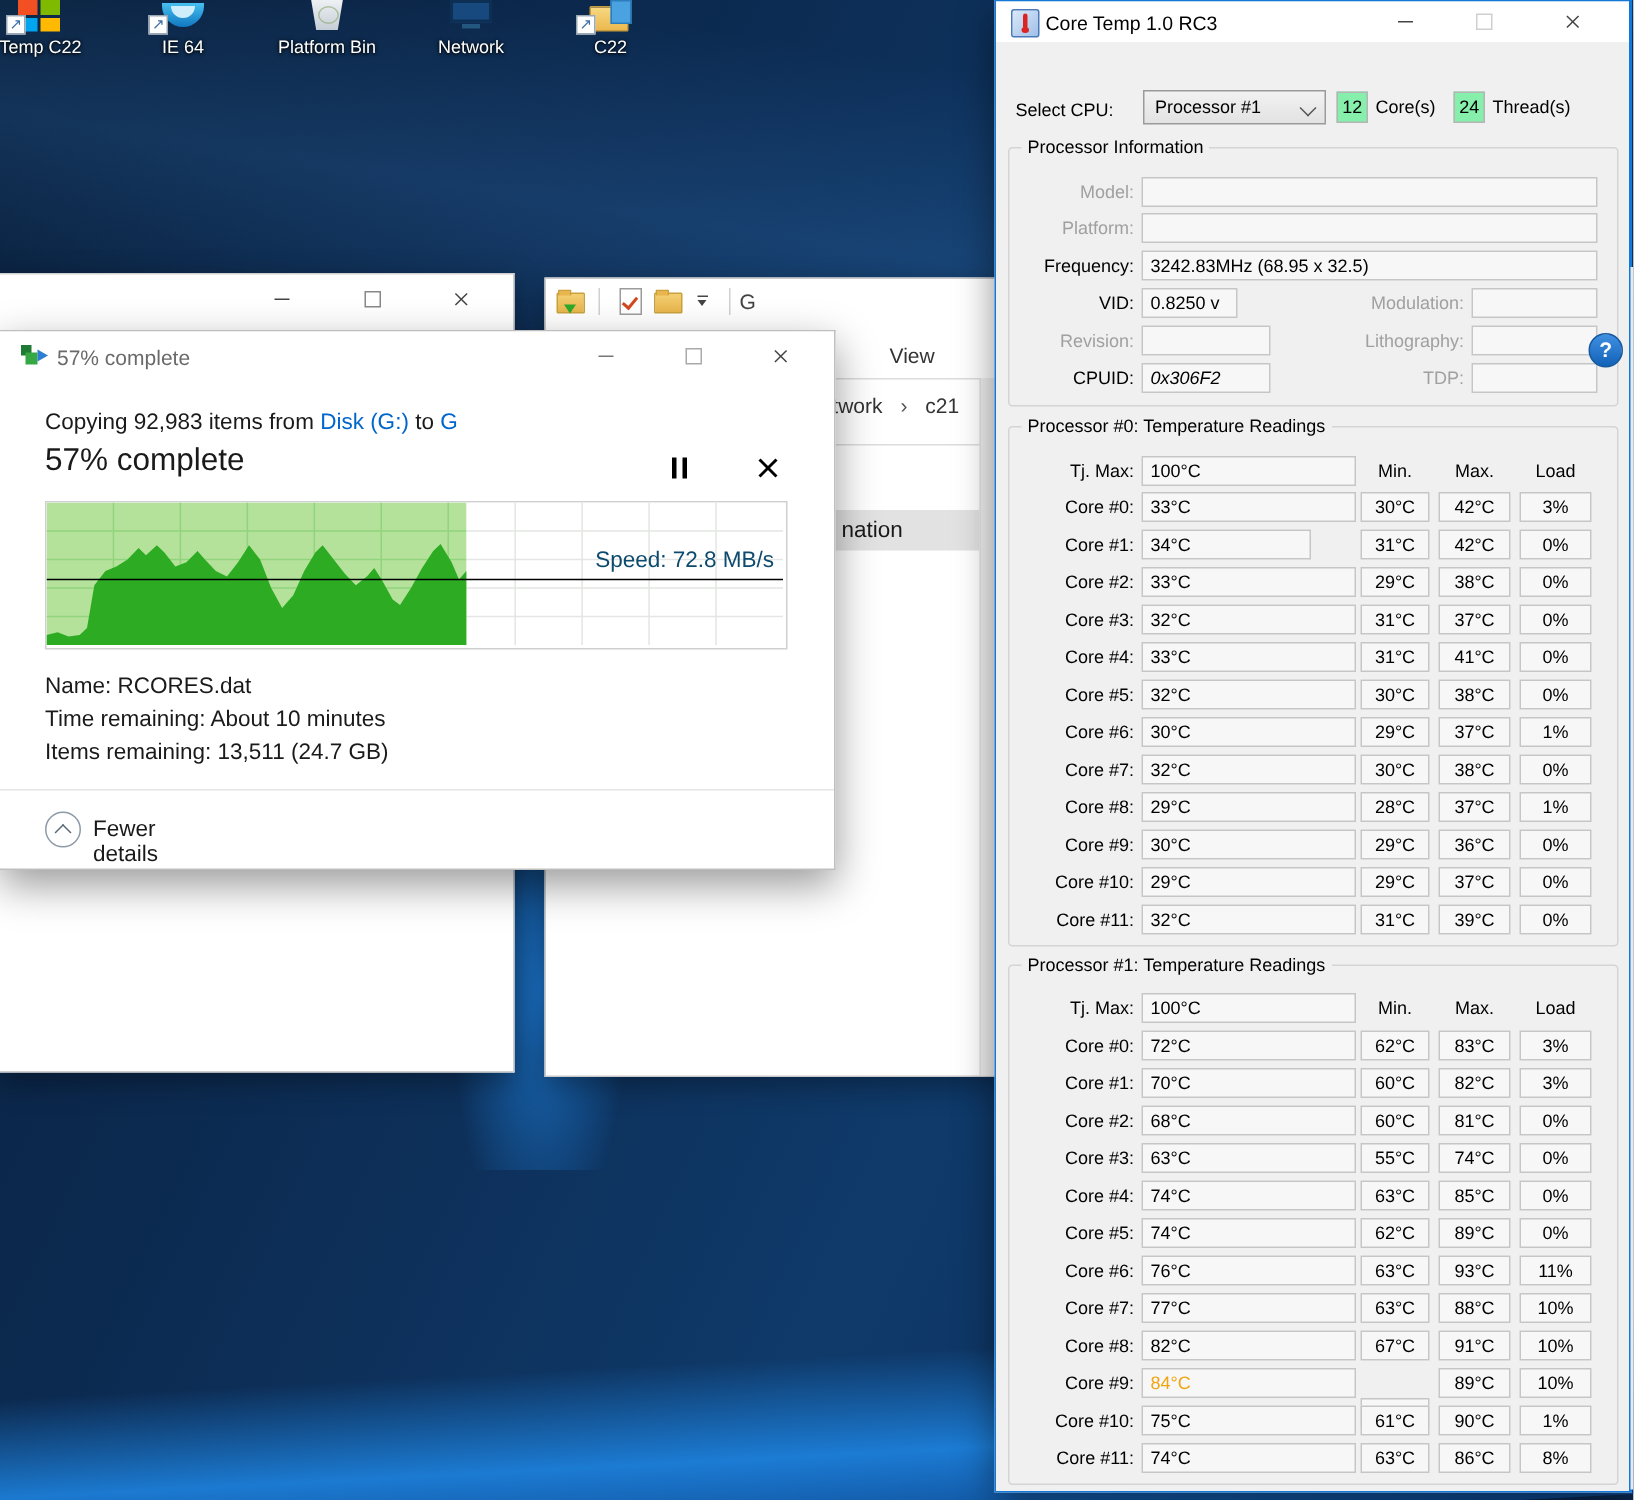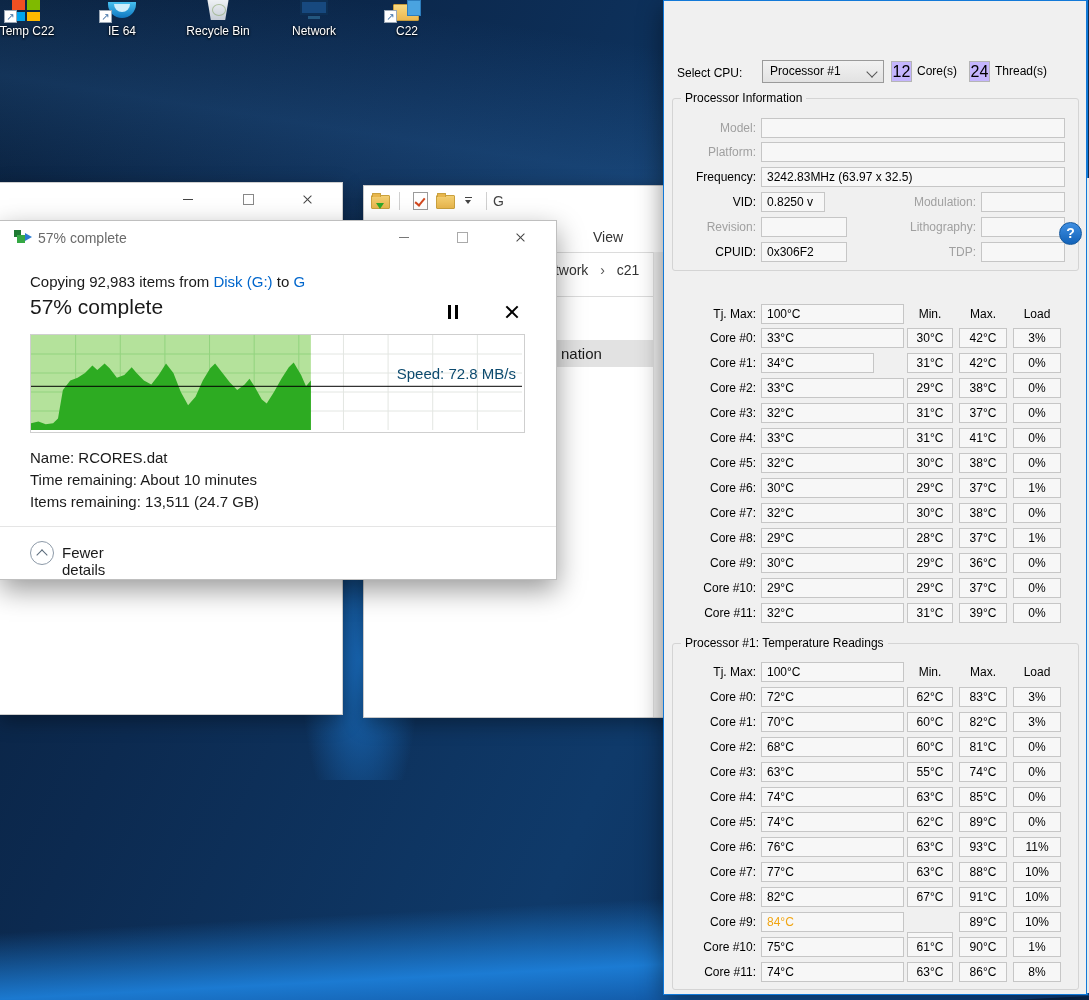--- a/index.html
+++ b/index.html
@@ -77,22 +77,22 @@
   .dim{color:#a0a0a0;}
   .ct-field{position:absolute;height:20px;line-height:18px;background:#f7f7f7;border:1px solid #c6c6c6;box-sizing:border-box;padding:0 5px;white-space:nowrap;overflow:hidden;}
   .ct-field.ctr{text-align:center;padding:0 2px;}
   .ct-group{position:absolute;border:1px solid #d4d4d4;border-radius:3px;}
   .ct-group-title{position:absolute;top:-8px;left:8px;background:#f0f0f0;padding:0 4px;font-size:12px;}
   .col-head{position:absolute;height:20px;line-height:20px;text-align:center;font-size:12px;}
   #ct-combo{position:absolute;left:98px;top:59px;width:122px;height:23px;background:linear-gradient(180deg,#f2f2f2,#e2e2e2);
     border:1px solid #9a9a9a;box-sizing:border-box;cursor:pointer;}
   #ct-combo .val{position:absolute;left:7px;top:3px;font-size:12px;}
   #combo-chev{position:absolute;right:7px;top:7px;width:7px;height:7px;border-left:1px solid #555;border-bottom:1px solid #555;transform:rotate(-45deg);}
-  .count-box{position:absolute;top:60px;width:21px;height:21px;background:#c4b5fd;border:1px solid #b5b5b5;box-sizing:border-box;
-    text-align:center;line-height:19px;font-size:16px;}
+  .count-box{position:absolute;top:60px;width:21px;height:21px;background:#86efac;border:1px solid #b5b5b5;box-sizing:border-box;
+    text-align:center;line-height:19px;font-size:12px;}
   .count-lbl{position:absolute;top:63px;font-size:12px;}
   
   #ct-icon{position:absolute;left:10px;top:5px;width:17px;height:17px;border:1px solid #4a78b8;border-radius:2px;
     background:linear-gradient(135deg,#dce9f8,#9fc0e8);}
   #ct-icon:before{content:"";position:absolute;left:7px;top:2px;width:3px;height:10px;background:#d22;border-radius:2px;}
   #ct-icon:after{content:"";position:absolute;left:6px;top:11px;width:5px;height:4px;background:#d22;border-radius:50%;}
   
   #cp-icon{position:absolute;left:14px;top:9px;width:18px;height:14px;}
   #cp-icon .sq1{position:absolute;left:0;top:0;width:7px;height:7px;background:#1f7a33;}
   #cp-icon .sq2{position:absolute;left:3px;top:5px;width:8px;height:8px;background:#35a844;}
@@ -129,21 +129,21 @@
           <div style="position:absolute;left:12px;top:4px;width:16px;height:8px;border-radius:0 0 8px 8px;background:#cfeefc"></div>
           <div class="badge">↗</div>
         </div>
         <div class="lbl">IE 64</div>
       </div>
       <div class="desk-icon" style="left: 170px;">
         <div class="gfx">
           <div style="position:absolute;left:8px;top:0;width:24px;height:20px;background:linear-gradient(180deg,#eef1f4,#c6cdd6);clip-path:polygon(6% 0,94% 0,80% 100%,20% 100%)"></div>
           <div style="position:absolute;left:14px;top:4px;width:12px;height:10px;border:1px solid #8aa66b;border-radius:50%;opacity:.6"></div>
         </div>
-        <div class="lbl">Recycle Bin</div>
+        <div class="lbl">Platform Bin</div>
       </div>
       <div class="desk-icon" style="left: 266px;">
         <div class="gfx">
           <div style="position:absolute;left:6px;top:0;width:28px;height:15px;background:#17497f;border:2px solid #0d2f54;box-sizing:border-box"></div>
           <div style="position:absolute;left:14px;top:16px;width:12px;height:3px;background:#23577f"></div>
         </div>
         <div class="lbl">Network</div>
       </div>
       <div class="desk-icon" style="left: 359px;">
         <div class="gfx">
@@ -245,53 +245,63 @@
     <div id="copy-divider"></div>
     <div id="fewer-details">
       <div id="fd-circle">
           <div id="fd-chev"></div>
         </div>
       <div id="fd-text">Fewer details</div>
     </div>
   </div>
 
   <div class="abs" id="coretemp">
+    <div id="ct-titlebar">
+      <div id="ct-icon"></div>
+      <div id="ct-title-text">Core Temp 1.0 RC3</div>
+      <div class="titlebar-btn winbtn-dash" style="left:268px;top:13px;"></div>
+      <div class="titlebar-btn winbtn-box" style="left:320px;top:8px;border-color:#cfcfcf;"></div>
+      <div class="titlebar-btn x-icon" style="left:379px;top:8px;"></div>
+    </div>
 
     <div class="ct-label" style="left:13px;top:62px;width:70px;text-align:left;">Select CPU:</div>
     <div id="ct-combo">
       <div class="val">Processor #1</div>
       <div id="combo-chev"></div>
     </div>
     <div class="count-box" style="left:227px;">12</div>
     <div class="count-lbl" style="left:253px;">Core(s)</div>
     <div class="count-box" style="left:305px;">24</div>
     <div class="count-lbl" style="left:331px;">Thread(s)</div>
 
     <div class="ct-group" style="left:8px;top:97px;width:405px;height:171px;">
       <div class="ct-group-title">Processor Information</div>
     </div>
     <div class="ct-label dim" style="left:0;top:117px;width:92px;">Model:</div>
     <div class="ct-field" style="left:97px;top:117px;width:304px;"></div>
     <div class="ct-label dim" style="left:0;top:141px;width:92px;">Platform:</div>
     <div class="ct-field" style="left:97px;top:141px;width:304px;"></div>
     <div class="ct-label" style="left:0;top:166px;width:92px;">Frequency:</div>
-    <div class="ct-field" style="left:97px;top:166px;width:304px;">3242.83MHz (63.97 x 32.5)</div>
+    <div class="ct-field" style="left:97px;top:166px;width:304px;">3242.83MHz (68.95 x 32.5)</div>
     <div class="ct-label" style="left:0;top:191px;width:92px;">VID:</div>
     <div class="ct-field" style="left:97px;top:191px;width:64px;">0.8250 v</div>
     <div class="ct-label dim" style="left:212px;top:191px;width:100px;">Modulation:</div>
     <div class="ct-field" style="left:317px;top:191px;width:84px;"></div>
     <div class="ct-label dim" style="left:0;top:216px;width:92px;">Revision:</div>
     <div class="ct-field" style="left:97px;top:216px;width:86px;"></div>
     <div class="ct-label dim" style="left:212px;top:216px;width:100px;">Lithography:</div>
     <div class="ct-field" style="left:317px;top:216px;width:84px;"></div>
     <div class="ct-label" style="left:0;top:241px;width:92px;">CPUID:</div>
-    <div class="ct-field" style="left:97px;top:241px;width:86px;">0x306F2</div>
+    <div class="ct-field" style="left:97px;top:241px;width:86px;font-style:italic;">0x306F2</div>
     <div class="ct-label dim" style="left:212px;top:241px;width:100px;">TDP:</div>
     <div class="ct-field" style="left:317px;top:241px;width:84px;"></div>
 
+    <div class="ct-group" style="left:8px;top:283px;width:405px;height:345px;">
+      <div class="ct-group-title">Processor #0: Temperature Readings</div>
+    </div>
     <div class="ct-label" style="left:0;top:303px;width:92px;">Tj. Max:</div>
     <div class="ct-field" style="left:97px;top:303px;width:143px;">100°C</div>
     <div class="col-head" style="left:243px;top:303px;width:46px;">Min.</div>
     <div class="col-head" style="left:295px;top:303px;width:48px;">Max.</div>
     <div class="col-head" style="left:349px;top:303px;width:48px;">Load</div>
     <div id="proc0-rows">
         <div class="ct-label" style="left: 0px; top: 327px; width: 92px;">Core #0:</div>
         <div class="ct-field" style="left: 97px; top: 327px; width: 143px;">33°C</div>
         <div class="ct-field ctr" style="left: 243px; top: 327px; width: 46px;">30°C</div>
         <div class="ct-field ctr" style="left: 295px; top: 327px; width: 48px;">42°C</div>

